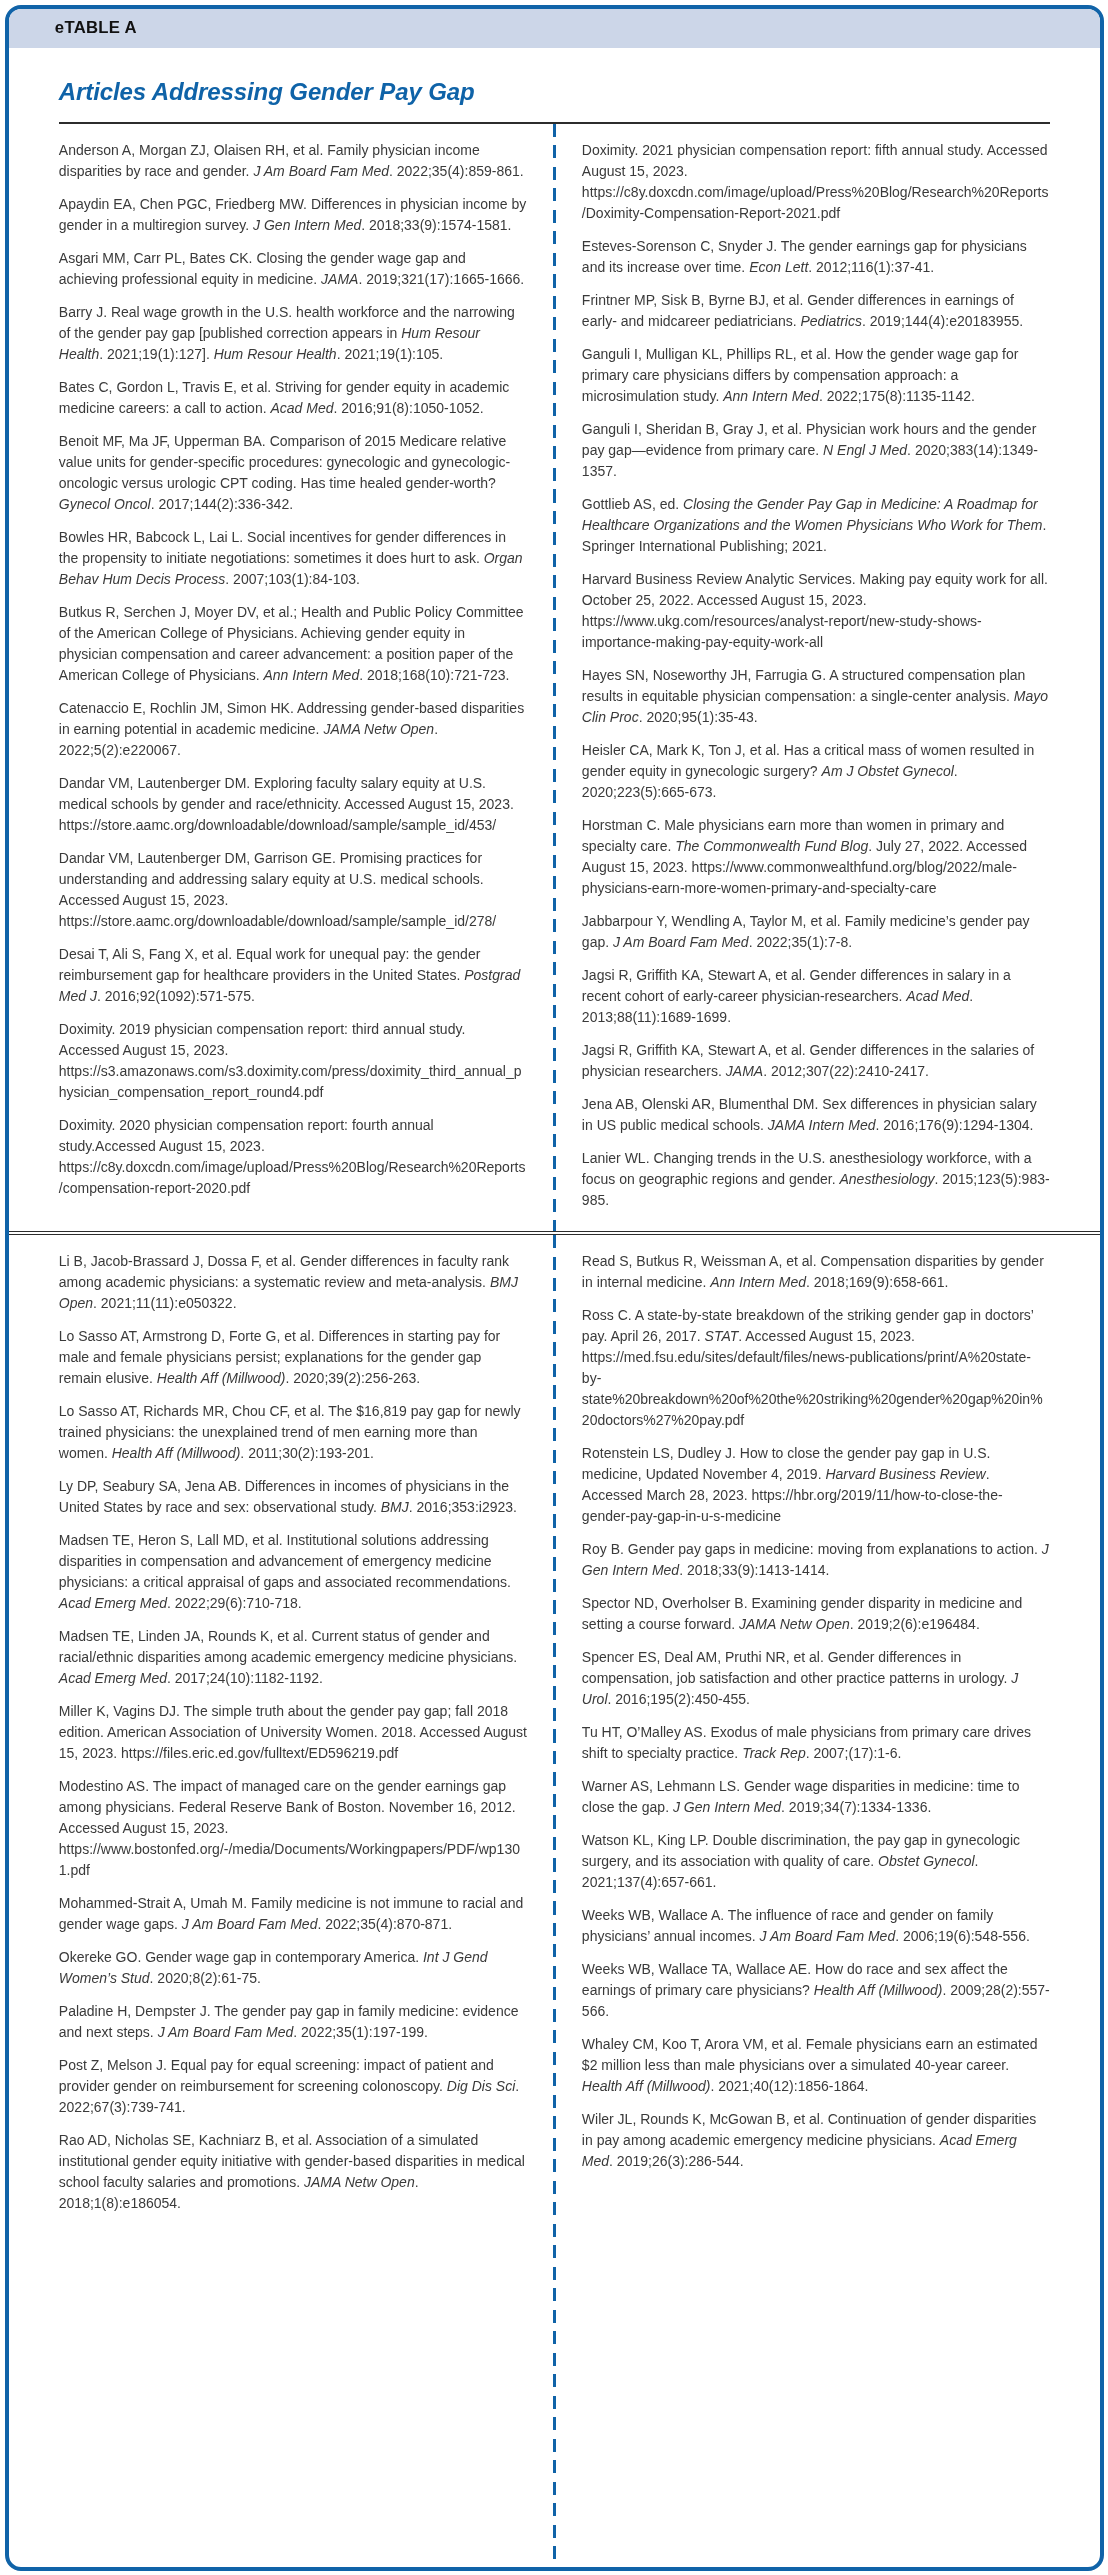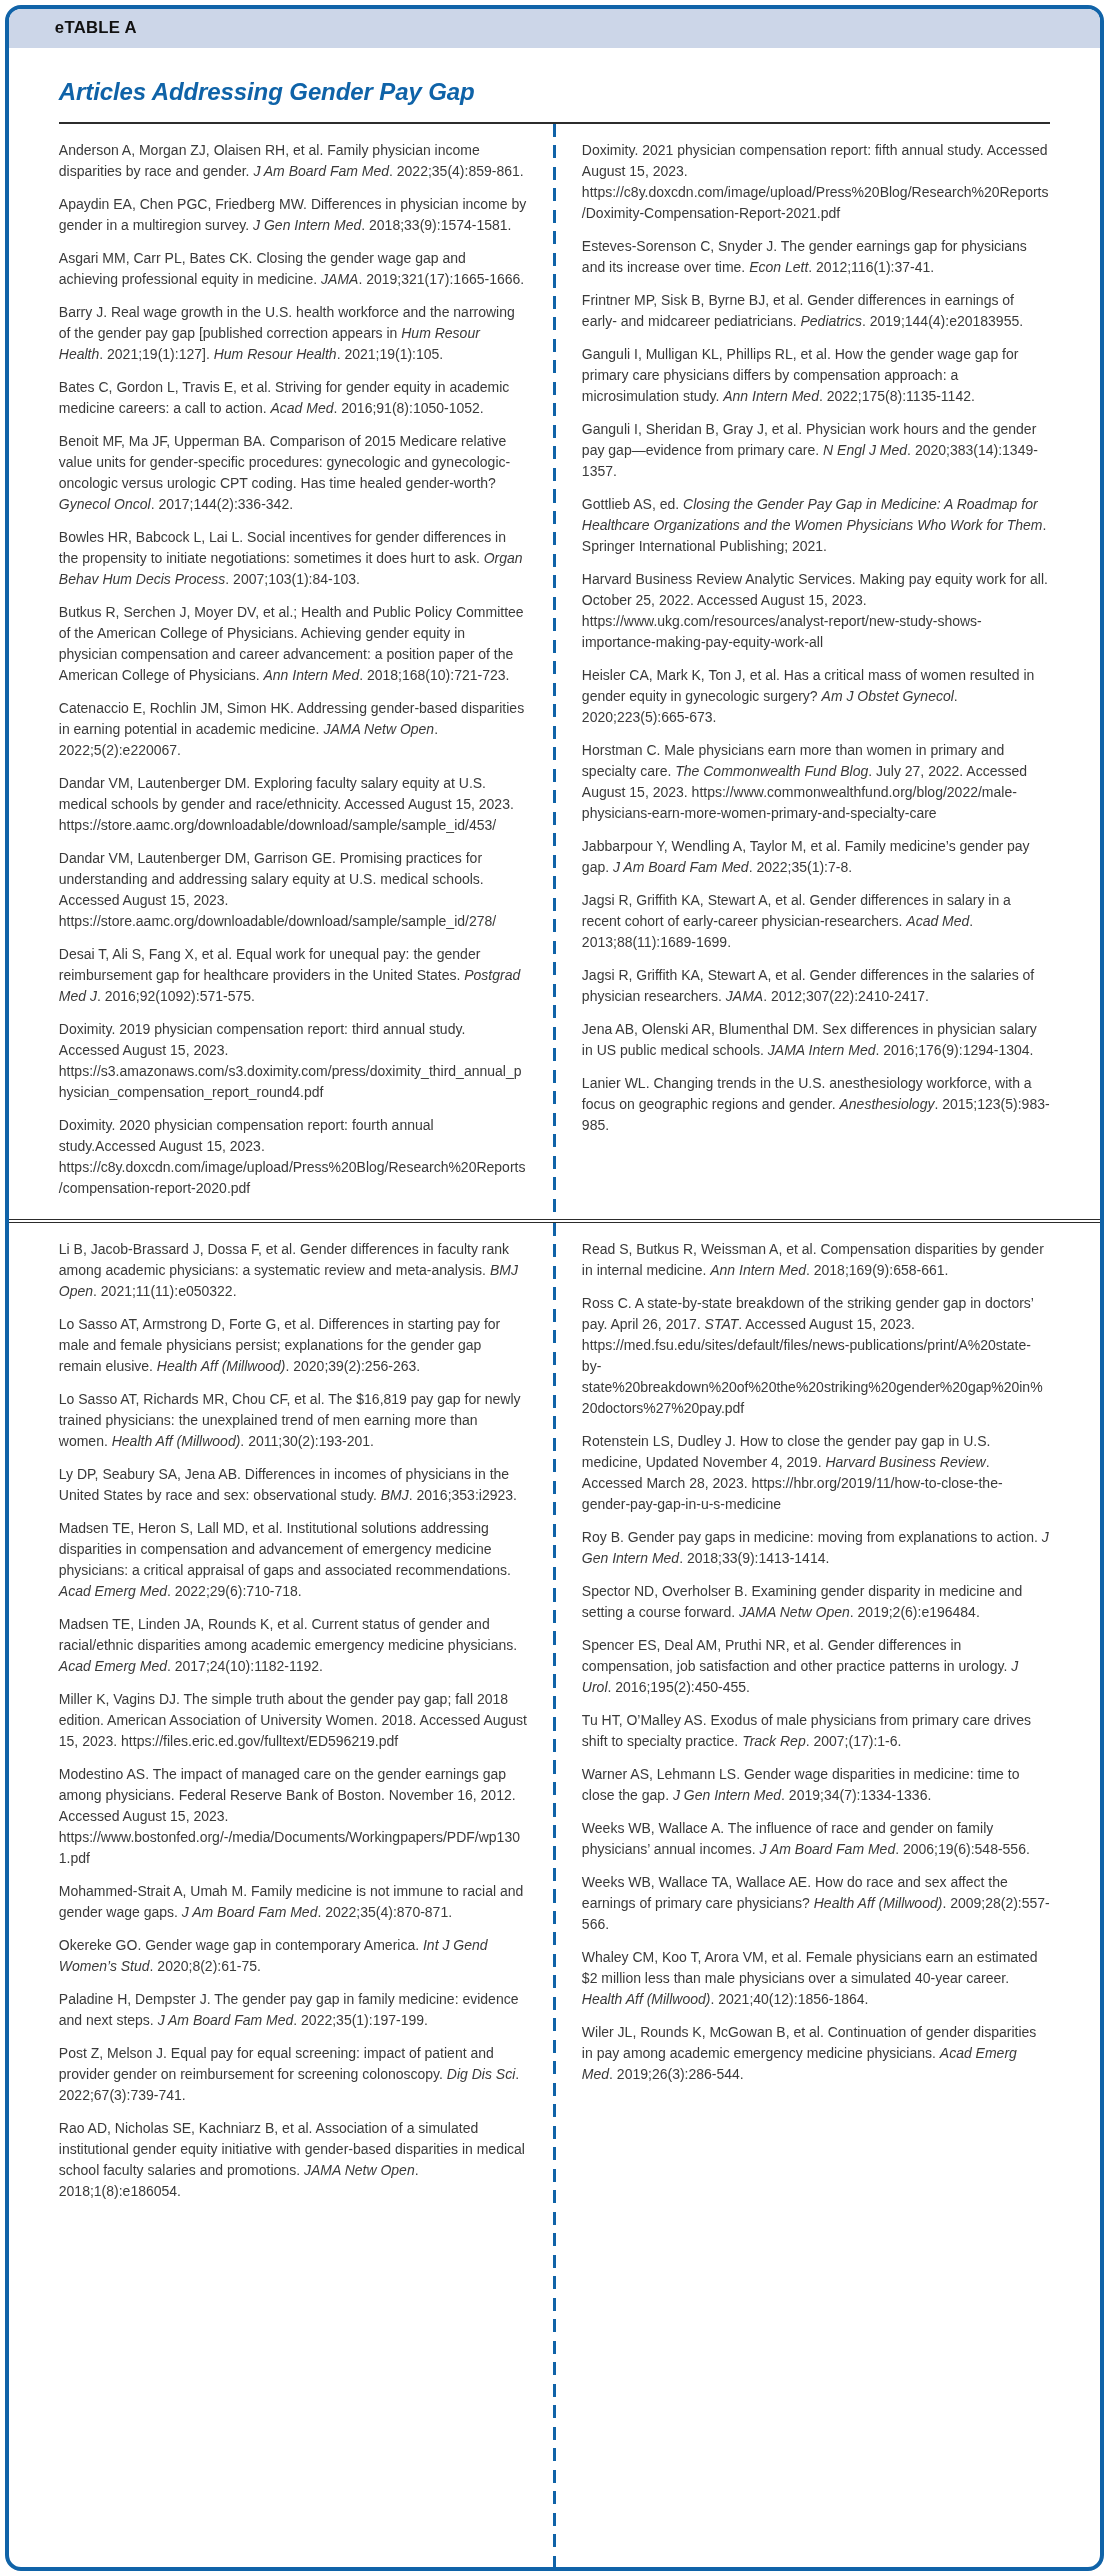--- a/index.html
+++ b/index.html
@@ -92,20 +92,21 @@
         </div>
         <div class="vdash"></div>
         <div class="col">
           <p class="ref"><span>Doximity. 2021 physician compensation report: fifth annual study. Accessed August 15, 2023. https://c8y.doxcdn.com/image/upload/Press%20Blog/Research%20Reports/Doximity-Compensation-Report-2021.pdf</span></p>
           <p class="ref"><span>Esteves-Sorenson C, Snyder J. The gender earnings gap for physicians and its increase over time. </span><em>Econ Lett</em><span>. 2012;116(1):37-41.</span></p>
           <p class="ref"><span>Frintner MP, Sisk B, Byrne BJ, et al. Gender differences in earnings of early- and midcareer pediatricians. </span><em>Pediatrics</em><span>. 2019;144(4):e20183955.</span></p>
           <p class="ref"><span>Ganguli I, Mulligan KL, Phillips RL, et al. How the gender wage gap for primary care physicians differs by compensation approach: a microsimulation study. </span><em>Ann Intern Med</em><span>. 2022;175(8):1135-1142.</span></p>
           <p class="ref"><span>Ganguli I, Sheridan B, Gray J, et al. Physician work hours and the gender pay gap—evidence from primary care. </span><em>N Engl J Med</em><span>. 2020;383(14):1349-1357.</span></p>
           <p class="ref"><span>Gottlieb AS, ed. </span><em>Closing the Gender Pay Gap in Medicine: A Roadmap for Healthcare Organizations and the Women Physicians Who Work for Them</em><span>. Springer International Publishing; 2021.</span></p>
           <p class="ref"><span>Harvard Business Review Analytic Services. Making pay equity work for all. October 25, 2022. Accessed August 15, 2023. https://www.ukg.com/resources/analyst-report/new-study-shows-importance-making-pay-equity-work-all</span></p>
+          <p class="ref"><span>Hayes SN, Noseworthy JH, Farrugia G. A structured compensation plan results in equitable physician compensation: a single-center analysis. </span><em>Mayo Clin Proc</em><span>. 2020;95(1):35-43.</span></p>
           <p class="ref"><span>Heisler CA, Mark K, Ton J, et al. Has a critical mass of women resulted in gender equity in gynecologic surgery? </span><em>Am J Obstet Gynecol</em><span>. 2020;223(5):665-673.</span></p>
           <p class="ref"><span>Horstman C. Male physicians earn more than women in primary and specialty care. </span><em>The Commonwealth Fund Blog</em><span>. July 27, 2022. Accessed August 15, 2023. https://www.commonwealthfund.org/blog/2022/male-physicians-earn-more-women-primary-and-specialty-care</span></p>
           <p class="ref"><span>Jabbarpour Y, Wendling A, Taylor M, et al. Family medicine’s gender pay gap. </span><em>J Am Board Fam Med</em><span>. 2022;35(1):7-8.</span></p>
           <p class="ref"><span>Jagsi R, Griffith KA, Stewart A, et al. Gender differences in salary in a recent cohort of early-career physician-researchers. </span><em>Acad Med</em><span>. 2013;88(11):1689-1699.</span></p>
           <p class="ref"><span>Jagsi R, Griffith KA, Stewart A, et al. Gender differences in the salaries of physician researchers. </span><em>JAMA</em><span>. 2012;307(22):2410-2417.</span></p>
           <p class="ref"><span>Jena AB, Olenski AR, Blumenthal DM. Sex differences in physician salary in US public medical schools. </span><em>JAMA Intern Med</em><span>. 2016;176(9):1294-1304.</span></p>
           <p class="ref"><span>Lanier WL. Changing trends in the U.S. anesthesiology workforce, with a focus on geographic regions and gender. </span><em>Anesthesiology</em><span>. 2015;123(5):983-985.</span></p>
         </div>
       </div>
       <div class="section-divider"></div>
@@ -128,20 +129,21 @@
         <div class="vdash"></div>
         <div class="col">
           <p class="ref"><span>Read S, Butkus R, Weissman A, et al. Compensation disparities by gender in internal medicine. </span><em>Ann Intern Med</em><span>. 2018;169(9):658-661.</span></p>
           <p class="ref"><span>Ross C. A state-by-state breakdown of the striking gender gap in doctors’ pay. April 26, 2017. </span><em>STAT</em><span>. Accessed August 15, 2023. https://med.fsu.edu/sites/default/files/news-publications/print/A%20state-by-state%20breakdown%20of%20the%20striking%20gender%20gap%20in%20doctors%27%20pay.pdf</span></p>
           <p class="ref"><span>Rotenstein LS, Dudley J. How to close the gender pay gap in U.S. medicine, Updated November 4, 2019. </span><em>Harvard Business Review</em><span>. Accessed March 28, 2023. https://hbr.org/2019/11/how-to-close-the-gender-pay-gap-in-u-s-medicine</span></p>
           <p class="ref"><span>Roy B. Gender pay gaps in medicine: moving from explanations to action. </span><em>J Gen Intern Med</em><span>. 2018;33(9):1413-1414.</span></p>
           <p class="ref"><span>Spector ND, Overholser B. Examining gender disparity in medicine and setting a course forward. </span><em>JAMA Netw Open</em><span>. 2019;2(6):e196484.</span></p>
           <p class="ref"><span>Spencer ES, Deal AM, Pruthi NR, et al. Gender differences in compensation, job satisfaction and other practice patterns in urology. </span><em>J Urol</em><span>. 2016;195(2):450-455.</span></p>
           <p class="ref"><span>Tu HT, O’Malley AS. Exodus of male physicians from primary care drives shift to specialty practice. </span><em>Track Rep</em><span>. 2007;(17):1-6.</span></p>
           <p class="ref"><span>Warner AS, Lehmann LS. Gender wage disparities in medicine: time to close the gap. </span><em>J Gen Intern Med</em><span>. 2019;34(7):1334-1336.</span></p>
+          <p class="ref"><span>Watson KL, King LP. Double discrimination, the pay gap in gynecologic surgery, and its association with quality of care. </span><em>Obstet Gynecol</em><span>. 2021;137(4):657-661.</span></p>
           <p class="ref"><span>Weeks WB, Wallace A. The influence of race and gender on family physicians’ annual incomes. </span><em>J Am Board Fam Med</em><span>. 2006;19(6):548-556.</span></p>
           <p class="ref"><span>Weeks WB, Wallace TA, Wallace AE. How do race and sex affect the earnings of primary care physicians? </span><em>Health Aff (Millwood)</em><span>. 2009;28(2):557-566.</span></p>
           <p class="ref"><span>Whaley CM, Koo T, Arora VM, et al. Female physicians earn an estimated $2 million less than male physicians over a simulated 40-year career. </span><em>Health Aff (Millwood)</em><span>. 2021;40(12):1856-1864.</span></p>
           <p class="ref"><span>Wiler JL, Rounds K, McGowan B, et al. Continuation of gender disparities in pay among academic emergency medicine physicians. </span><em>Acad Emerg Med</em><span>. 2019;26(3):286-544.</span></p>
         </div>
       </div>
     </main>
 </div>
 
 

